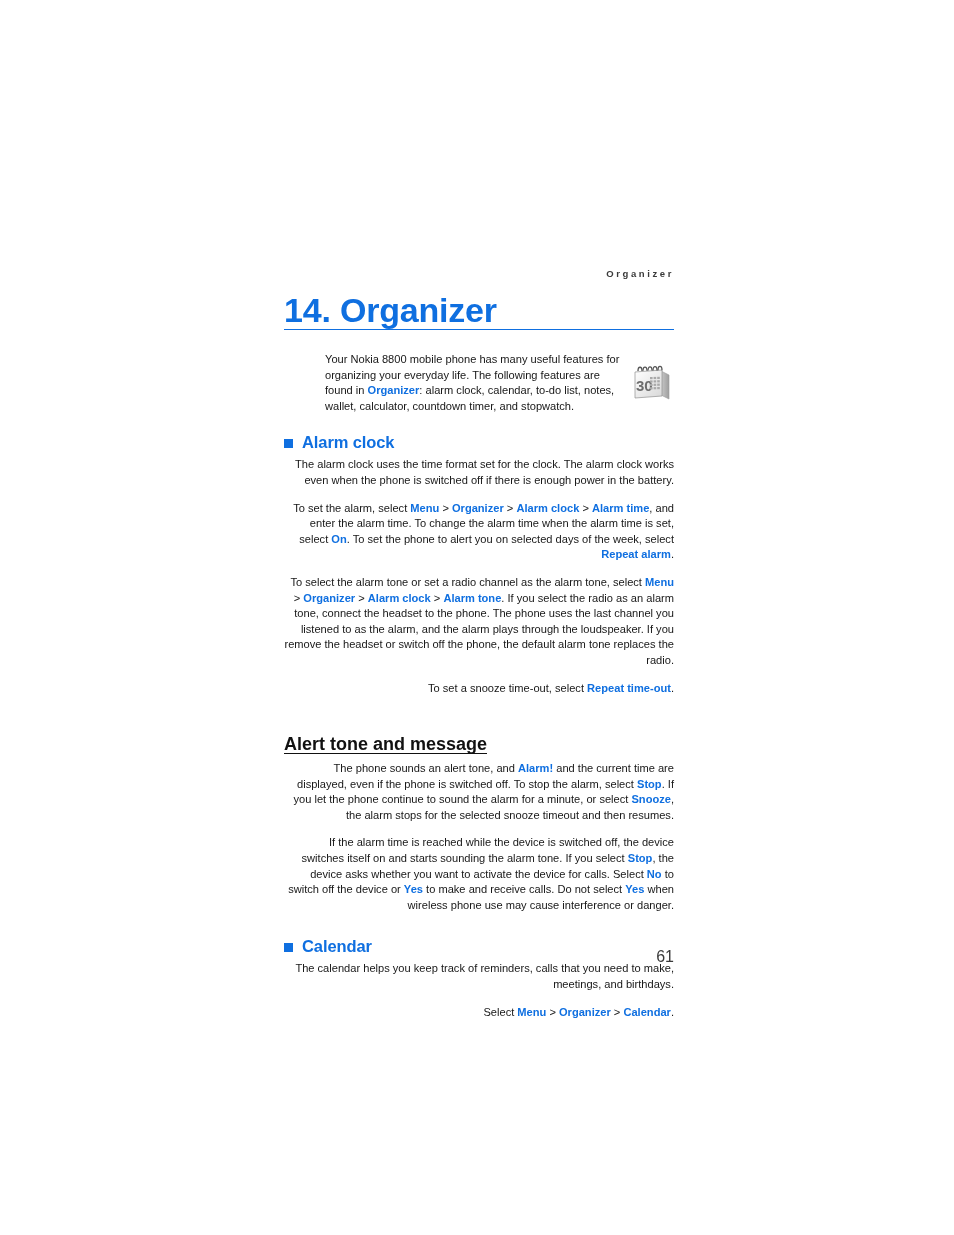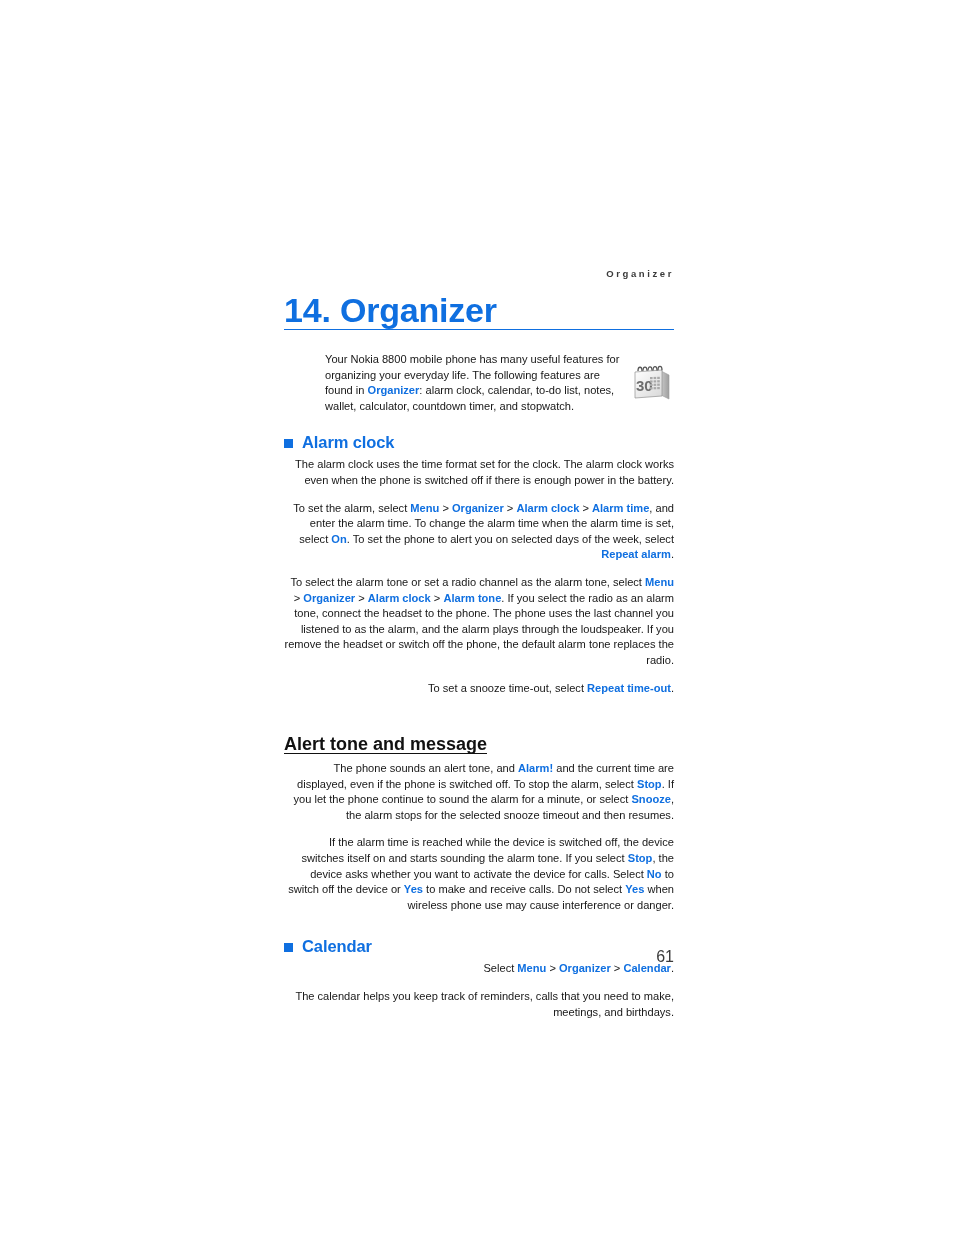--- a/index.html
+++ b/index.html
@@ -216,20 +216,20 @@
 
     <p class="body"><span>The phone sounds an alert tone, and </span><span class="blue">Alarm!</span><span> and the current time are displayed, even if the phone is switched off. To stop the alarm, select </span><span class="blue">Stop</span><span>. If you let the phone continue to sound the alarm for a minute, or select </span><span class="blue">Snooze</span><span>, the alarm stops for the selected snooze timeout and then resumes.</span></p>
 
     <p class="body"><span>If the alarm time is reached while the device is switched off, the device switches itself on and starts sounding the alarm tone. If you select </span><span class="blue">Stop</span><span>, the device asks whether you want to activate the device for calls. Select </span><span class="blue">No</span><span> to switch off the device or </span><span class="blue">Yes</span><span> to make and receive calls. Do not select </span><span class="blue">Yes</span><span> when wireless phone use may cause interference or danger.</span></p>
 
     <div class="section-head spaced">
       <span class="bullet-square"></span>
       <span class="section-title">Calendar</span>
     </div>
 
+    <p class="body">The calendar helps you keep track of reminders, calls that you need to make, meetings, and birthdays.</p>
+
     <p class="body"><span>Select </span><span class="blue">Menu</span><span class="sep"> &gt; </span><span class="blue">Organizer</span><span class="sep"> &gt; </span><span class="blue">Calendar</span><span>.</span></p>
-
-    <p class="body">The calendar helps you keep track of reminders, calls that you need to make, meetings, and birthdays.</p>
 
     <div class="page-number">61</div>
 
   </div>
 </div>
 
 </body></html>

